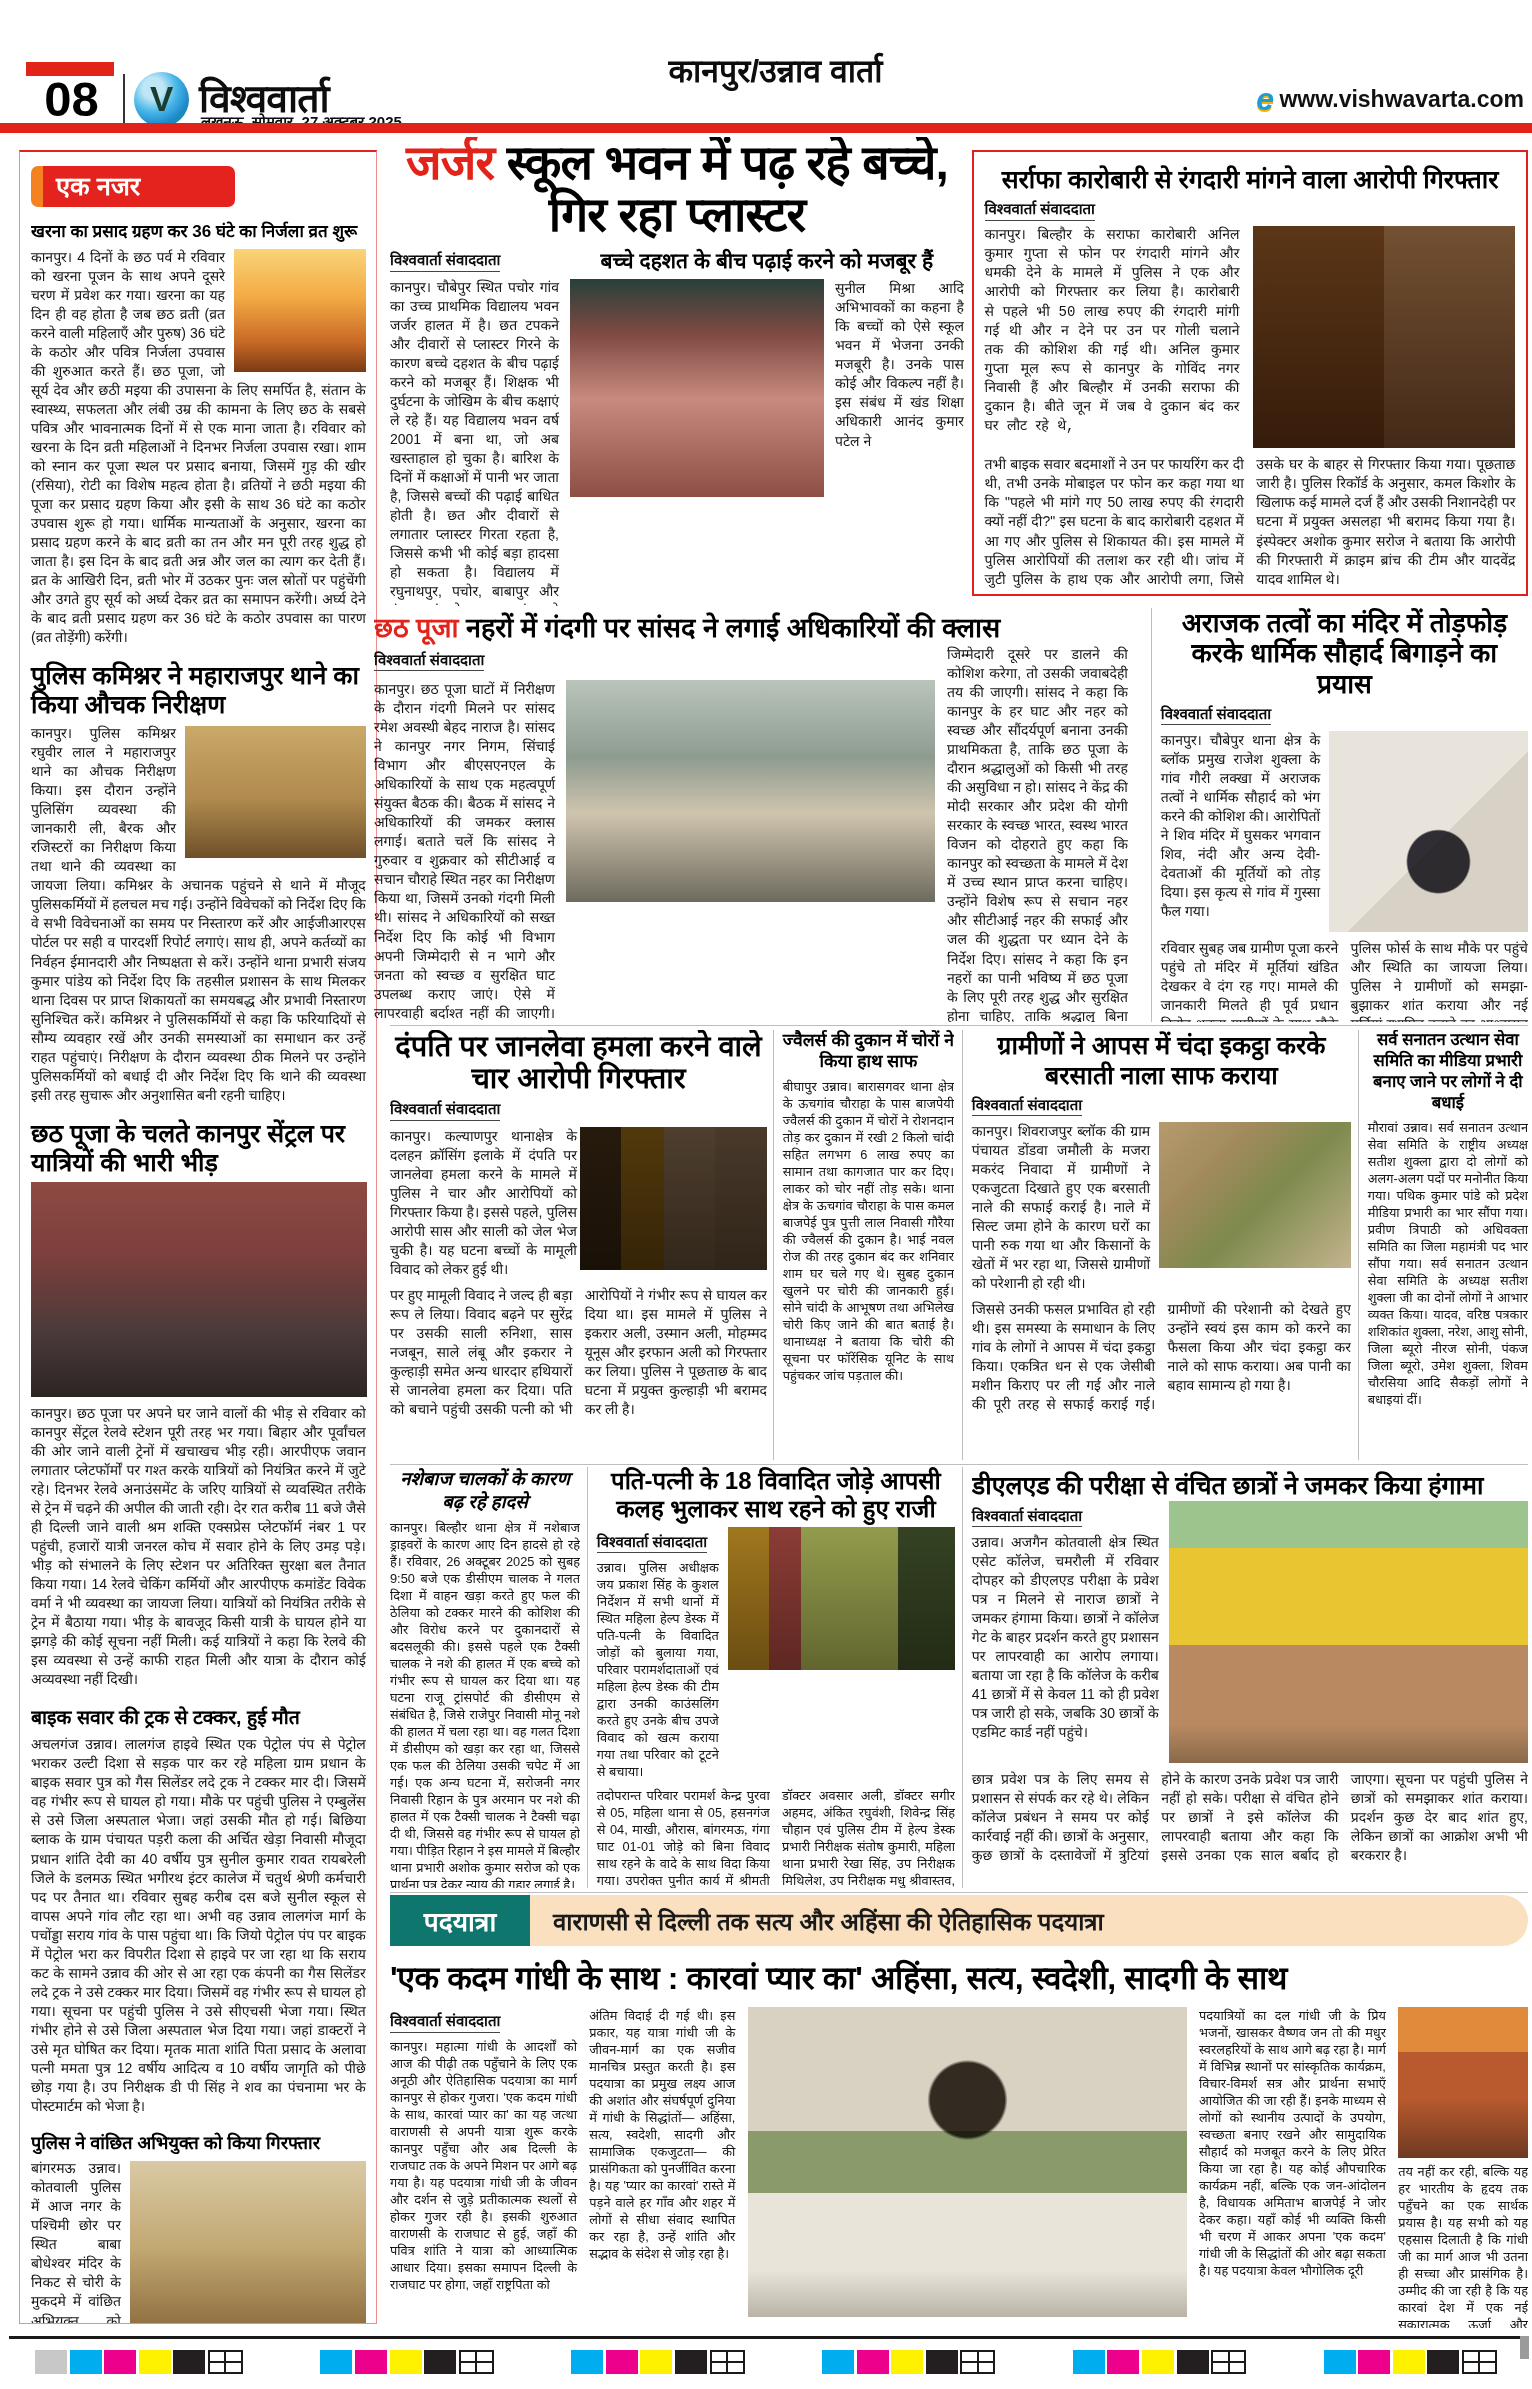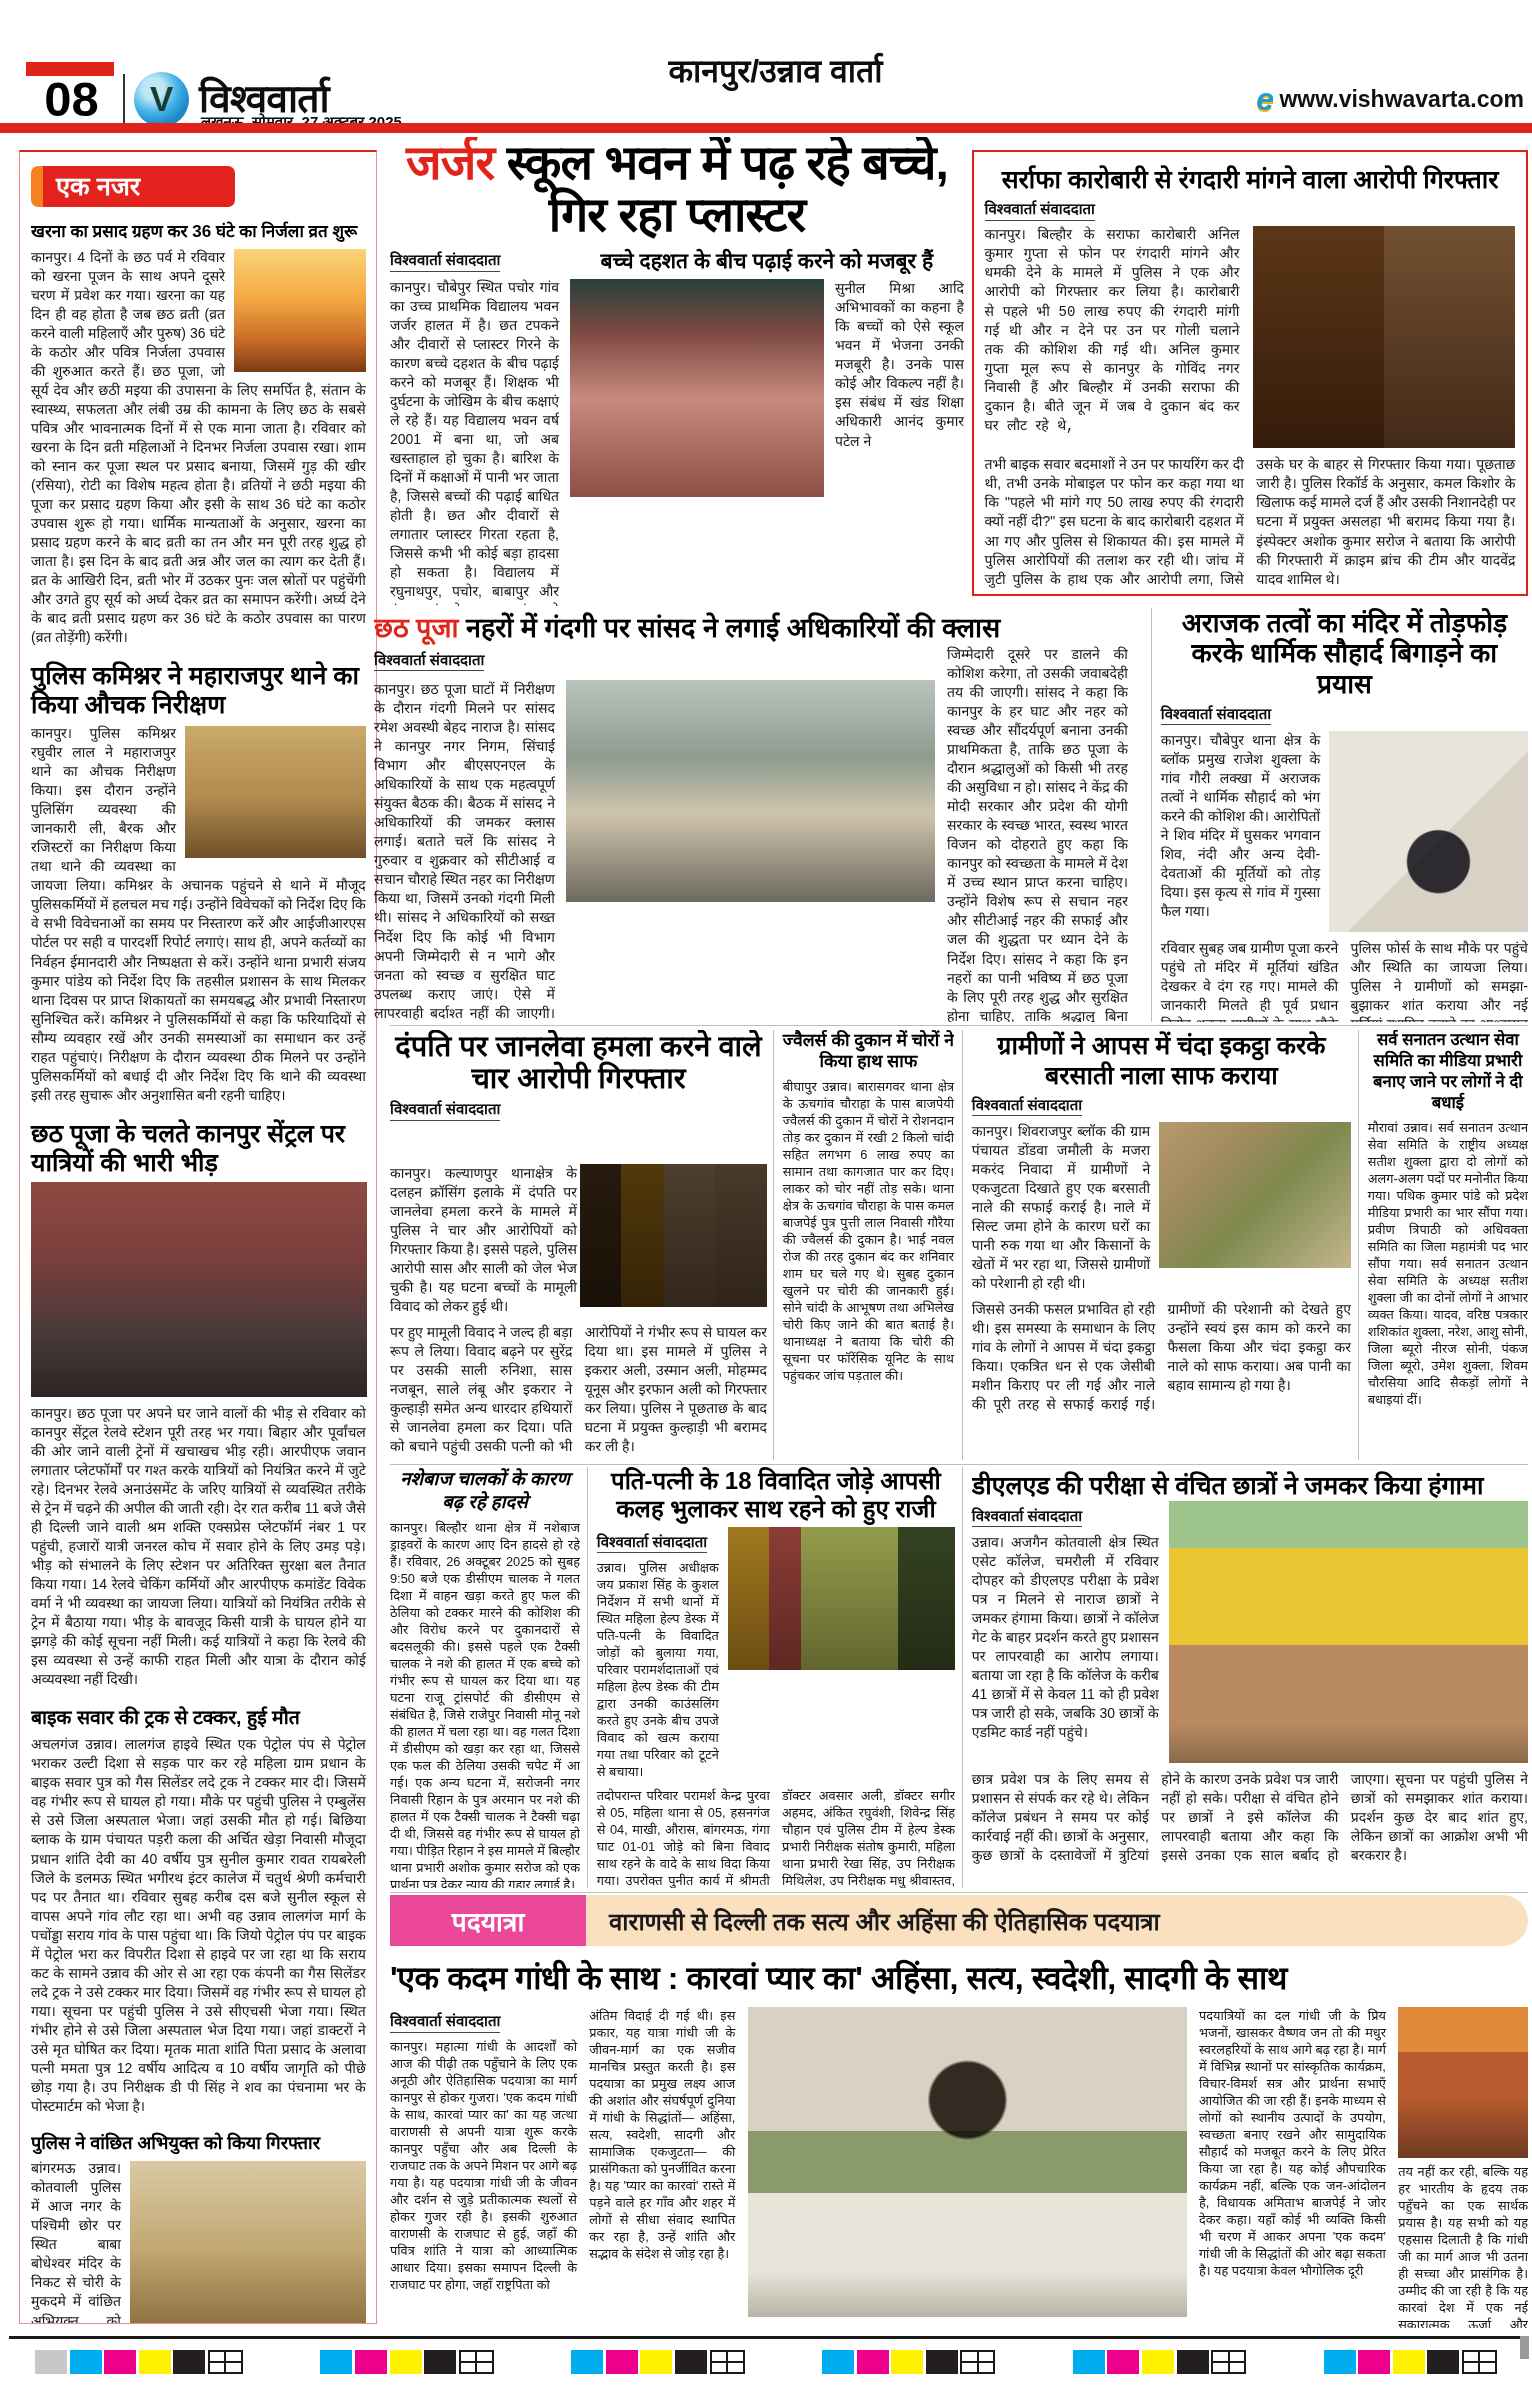--- a/index.html
+++ b/index.html
@@ -75,21 +75,21 @@
 
   
   #sec-mandir { left:1151px; top:608px; width:377px; height:414px; padding-left:8.8px; }
   #sec-mandir .h1 { text-align:center; font-size:26.4px; line-height:1.15; font-weight:800; color:#000; }
   #sec-mandir .row { display:grid; grid-template-columns:1fr 199px; column-gap:8.8px; }
   #ph-idols { width:100%; height:201px; background:linear-gradient(135deg,#e8e4dc 0 55%,#d8d2c6 55%),radial-gradient(circle at 55% 65%, #35343c 0 18%, transparent 19%); background-blend-mode:multiply; }
 
   
   #sec-dampati { left:390px; top:1030px; width:377px; height:430px; }
   #sec-dampati .h1 { text-align:center; font-size:29px; line-height:1.12; font-weight:800; color:#000; }
-  #sec-dampati .row { display:grid; grid-template-columns:1fr 187px; column-gap:3px;margin-top:37px; }
+  #sec-dampati .row { display:grid; grid-template-columns:1fr 187px; column-gap:3px; }
   #ph-four { width:100%; height:143px; background:linear-gradient(90deg,#6e5a3a 0 22%,#e8c531 22% 45%,#ded8cc 45% 72%,#cfc8ba 72%),linear-gradient(180deg,#5a4a3a,#3a2e22); background-blend-mode:multiply; }
 
   #sec-jewellers { left:773px; top:1030px; width:181px; height:430px; padding-left:8.8px; }
   #sec-jewellers .h1 { text-align:center; font-size:17.6px; line-height:1.2; font-weight:800; color:#000; margin-bottom:5.3px; }
 
   #sec-gramin { left:962px; top:1030px; width:389px; height:430px; padding-left:8.8px; }
   #sec-gramin .h1 { text-align:center; font-size:25px; line-height:1.2; font-weight:800; color:#000; }
   #sec-gramin .row { display:grid; grid-template-columns:1fr 192px; column-gap:8.8px; }
   #ph-drain { width:100%; height:146px; background:linear-gradient(135deg,#b69a6e 0%,#a08a5c 30%,#7e8a4e 55%,#c4b48e 100%); }
 
@@ -106,21 +106,21 @@
   #ph-counsel { width:100%; height:143px; background:linear-gradient(90deg,#e0a23c 0 18%,#c4526e 18% 32%,#cdd49a 32% 75%,#4a5a46 75%),linear-gradient(180deg,#b6bc7e,#7a7a4e); background-blend-mode:multiply; }
 
   #sec-dled { left:962px; top:1467px; width:566px; height:421px; padding-left:8.8px; }
   #sec-dled .h1 { font-size:25px; font-weight:800; color:#000; }
   #sec-dled .row { display:grid; grid-template-columns:187px 1fr; column-gap:10.6px; }
   #ph-students { width:100%; height:262px; background:linear-gradient(180deg,#9ec48e 0 18%,#e8c531 18% 55%,#b98a62 55% 85%,#8a6a4a 100%); }
 
   
   #sec-pady { left:390px; top:1895px; width:1138px; height:433px; }
   #pady-strip { display:flex; align-items:stretch; height:51px; margin-bottom:8.8px; }
-  #pady-label { width:196px; background:#ec4899; color:#fff; font-size:26.4px; font-weight:800; display:flex; align-items:center; justify-content:center; }
+  #pady-label { width:140px; background:#0f766e; color:#fff; font-size:26.4px; font-weight:800; display:flex; align-items:center; justify-content:center; }
   #pady-stripe { flex:1; background:#fbe0c0; border-radius:0 26.4px 26.4px 0; display:flex; align-items:center; padding-left:23px; font-size:24px; font-weight:800; color:#1a1a1a; }
   #pady-h { font-size:32px; font-weight:800; color:#000; margin:7px 0 8.8px; letter-spacing:-0.4px; }
   #pady-cols { display:grid; grid-template-columns:187px 146px 439px 187px 1fr; column-gap:12.3px; }
   #ph-statue { width:100%; height:310px; background:linear-gradient(180deg,#d9d2c2 0 40%,#8a9a6a 40% 60%,#e8e4da 60% 85%,#b9b4a6 100%),radial-gradient(circle at 50% 30%,#3a342c 0 12%,transparent 13%); background-blend-mode:multiply; }
   #ph-pady2 { width:100%; height:151px; background:linear-gradient(180deg,#e08a3c 0 30%,#b95a2e 30% 60%,#6e3a22 100%); margin-bottom:5.3px; }
 
   
   #foot-line { position:absolute; left:8.8px; top:2336px; width:1511px; height:2.6px; background:#1a1a1a; }
   #foot-gray { position:absolute; left:1520px; top:2336px; width:8.8px; height:23px; background:#9a9a9a; }
   #regrow { position:absolute; left:35px; top:2350px; width:1462px; display:flex; justify-content:space-between; }

